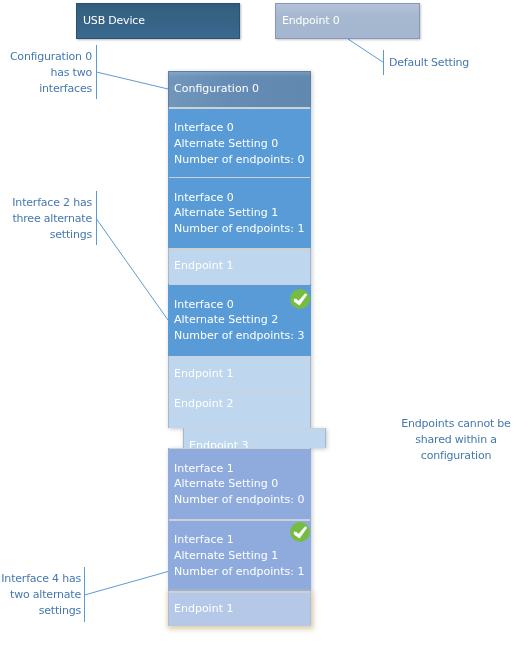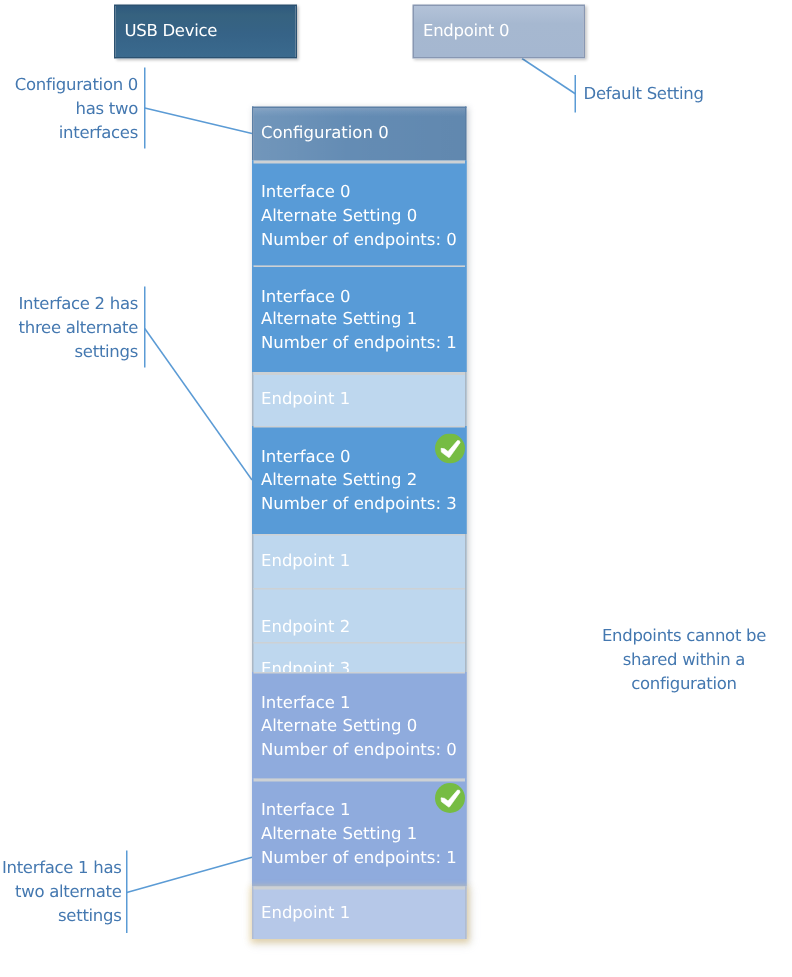--- a/index.html
+++ b/index.html
@@ -2,27 +2,27 @@
 <html style="--c-usb: #366387; --c-default-ep: #a6b8d0; --c-config: #648cb4; --c-if0: #589bd7; --c-if1: #8fabdd; --c-ep0: #bed7ee; --c-ep1: #b6c8e8; --c-anno: #4478b0; --c-sep: #cdd1d4; --c-rowtext: #ffffff; --c-bg: #ffffff;"><head>
 <meta charset="utf-8">
 <style>
   html,body{margin:0;padding:0;background:#ffffff;}
   body{width:528px;height:651px;font-family:"DejaVu Sans",sans-serif;overflow:hidden;
        -webkit-font-smoothing:antialiased;}
   #stage{position:relative;width:528px;height:651px;}
 
   
   .topbox{position:absolute;box-sizing:border-box;}
-  #usb-device{left:76px;top:2.5px;width:122px;height:36.5px;
+  #usb-device{left:76px;top:2.5px;width:164px;height:36.5px;
       background:linear-gradient(to bottom,#2f5a7e 0%,#36627f 18%,var(--c-usb,#366387) 55%,#3a6a8e 100%);
       border:1px solid #2b5170;
       box-shadow:1px 1px 2px rgba(0,0,0,.28);}
   #usb-device .lbl{position:absolute;left:6px;top:10.3px;color:var(--c-rowtext,#ffffff);font-size:11px;letter-spacing:-0.2px;}
 
-  #default-endpoint-box{left:275px;top:2.5px;width:115px;height:36.5px;
+  #default-endpoint-box{left:275px;top:2.5px;width:145px;height:36.5px;
       background:linear-gradient(to bottom,#b3c2d8 0%,var(--c-default-ep,#a6b8d0) 35%,#a5b7d0 100%);
       border:1px solid #8897b2;
       box-shadow:1px 1px 2px rgba(0,0,0,.22);padding-left:17px;}
   #default-endpoint-box .lbl{position:absolute;left:6px;top:10.3px;color:var(--c-rowtext,#ffffff);font-size:11px;letter-spacing:-0.2px;}
 
   
   #config-stack{position:absolute;left:168px;top:71px;width:143px;
       filter:drop-shadow(1.5px 1.5px 2px rgba(120,130,145,.45));}
   .row{position:relative;box-sizing:border-box;width:143px;}
   .row .txt{position:absolute;left:5px;color:var(--c-rowtext,#ffffff);font-size:11px;line-height:15.8px;white-space:pre;letter-spacing:0px;}
@@ -99,23 +99,23 @@
             <circle cx="10" cy="10" r="10" fill="#76bc43"></circle>
             <path d="M4.05 9.9 L4.25 12.4 L9.1 16.0 L9.7 15.9 L16.7 6.1 L16.3 4.9 L15.0 4.7 L8.7 12.0 L6.3 10.2 Z" fill="#ffffff" stroke="#ffffff" stroke-width="0.45" stroke-linejoin="round"></path>
           </svg></div>
       </div>
       <div class="row r-ep0" style="height: 36px;">
         <div class="sep"></div>
         <div class="txt" style="top: 10px;">Endpoint 1</div>
       </div>
       <div class="row r-ep0" style="height: 36px;">
         <div class="sep"></div>
-        <div class="txt" style="top: 18px;">Endpoint 2</div>
+        <div class="txt" style="top: 4px;">Endpoint 2</div>
       </div>
-      <div class="row r-ep0" style="height: 20px;">
+      <div class="row r-ep0" style="height: 20px; margin-left: 15px;">
         <div class="sep"></div>
         <div class="txt" style="top: 10px;">Endpoint 3</div>
       </div>
       <div class="row r-if1" style="height: 71.7px;">
         <div class="sep"></div>
         <div class="txt" style="top: 13px;">Interface 1
 Alternate Setting 0
 Number of endpoints: 0</div>
       </div>
       <div class="row r-if1" style="height: 72.2px;">
@@ -134,19 +134,19 @@
       </div>
     </div>
 
   <div class="anno right-al" style="left:0px;top:49px;width:92px;">Configuration 0
 has two
 interfaces</div>
   <div class="anno" style="left:389px;top:55px;">Default Setting</div>
   <div class="anno right-al" style="left:0px;top:195px;width:92px;">Interface 2 has
 three alternate
 settings</div>
-  <div class="anno right-al" style="left:0px;top:571px;width:81px;">Interface 1 has
+  <div class="anno right-al" style="left:0px;top:571px;width:81px;">Interface 4 has
 two alternate
 settings</div>
   <div class="anno" style="left:376px;top:416px;text-align:center;width:160px;">Endpoints cannot be
 shared within a
 configuration</div>
 </div>
 
 </body></html>

